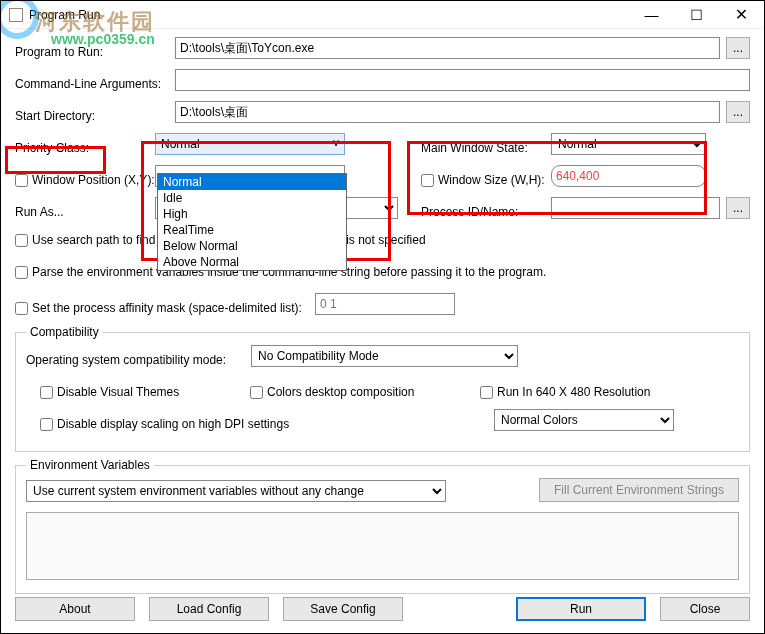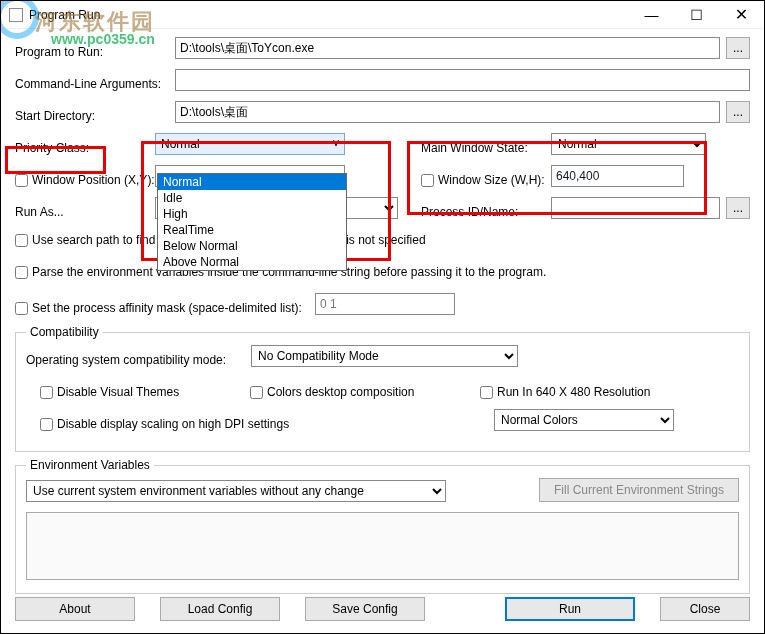--- a/index.html
+++ b/index.html
@@ -15,21 +15,21 @@
 .lbl { width: 160px; }
 input[type=text] { height: 22px; padding: 2px 4px; border: 1px solid #888; background: #fff; }
 input[type=text]:disabled { background: #fff; color: #666; }
 .txt-full { flex: 1; }
 .browse { width: 24px; height: 22px; margin-left: 6px; border: 1px solid #aaa; background: #e8e8e8; text-align: center; line-height: 18px; }
 select { height: 22px; border: 1px solid #888; background: #fff; padding: 1px 2px; }
 .chk { display: flex; align-items: center; }
 .chk input { margin: 0 4px 0 0; width: 13px; height: 13px; }
 fieldset { border: 1px solid #ccc; margin: 6px 0; padding: 6px 10px 10px; }
 legend { padding: 0 4px; }
-.btnbar { position: absolute; bottom: 12px; left: 14px; right: 14px; display: flex; gap: 25px; margin-top: 48px; }
+.btnbar { position: absolute; bottom: 12px; left: 14px; right: 14px; display: flex; gap: 14px; margin-top: 48px; }
 .btn { height: 24px; border: 1px solid #aaa; background: #e8e8e8; flex: 0 0 auto; width: 120px; }
 .btn.run { border: 2px solid #0078d7; width: 130px; }
 .btn.close-b { width: 90px; }
 .spacer { flex: 1; }
 .red-box { position: absolute; border: 3px solid #e80000; pointer-events: none; }
 .watermark { position: absolute; top: 0; left: 0; pointer-events: none; }
 .wm-ring { position: absolute; width: 44px; height: 44px; border: 6px solid rgba(0,160,255,0.45); border-radius: 50%; top: -6px; left: -6px; }
 .wm-text { position: absolute; top: 6px; left: 34px; font-size: 22px; font-weight: bold; color: rgba(160,120,60,0.6); white-space: nowrap; letter-spacing: 2px; }
 .wm-url { position: absolute; top: 30px; left: 50px; font-size: 14px; color: rgba(0,170,70,0.7); font-weight: bold; }
 .dropdown-open { position: absolute; background: #fff; border: 1px solid #666; z-index: 10; }
@@ -90,21 +90,21 @@
     <label class="chk" style="width:140px">
       <input type="checkbox" style="">
       <span>Window Position (X,Y):</span>
     </label>
     <input type="text" style="width: 190px;" disabled="" value="">
     <div style="width:76px"></div>
     <label class="chk" style="width:130px">
       <input type="checkbox" style="">
       <span>Window Size (W,H):</span>
     </label>
-    <input type="text" style="width: 133px; color: #0f172a;" disabled="" value="640,400">
+    <input type="text" style="width: 155px; color: #ef4444; border-radius: 9px;" disabled="" value="640,400">
   </div>
 
   <div class="row">
     <div class="lbl" style="width:140px">Run As...</div>
     <select style="width:243px">
       <option>n</option>
     </select>
     <div style="width:23px"></div>
     <div style="width:130px">Process ID/Name:</div>
     <input type="text" style="flex: 1 1 0%;">

